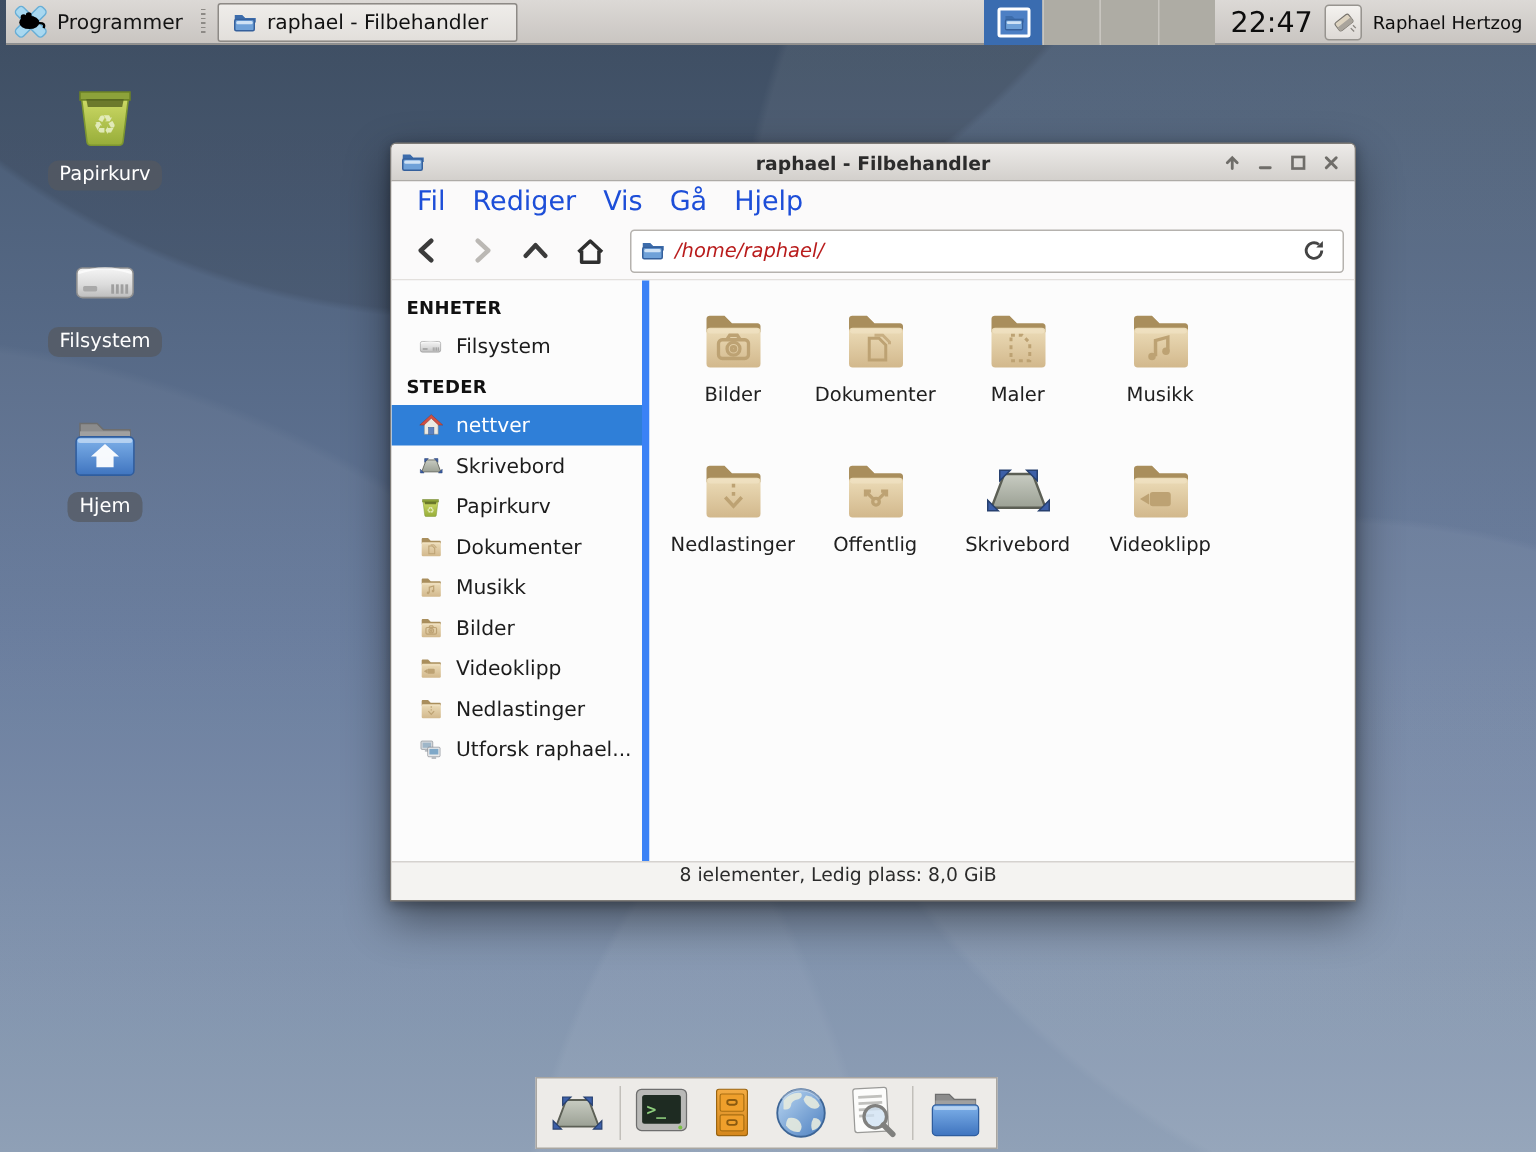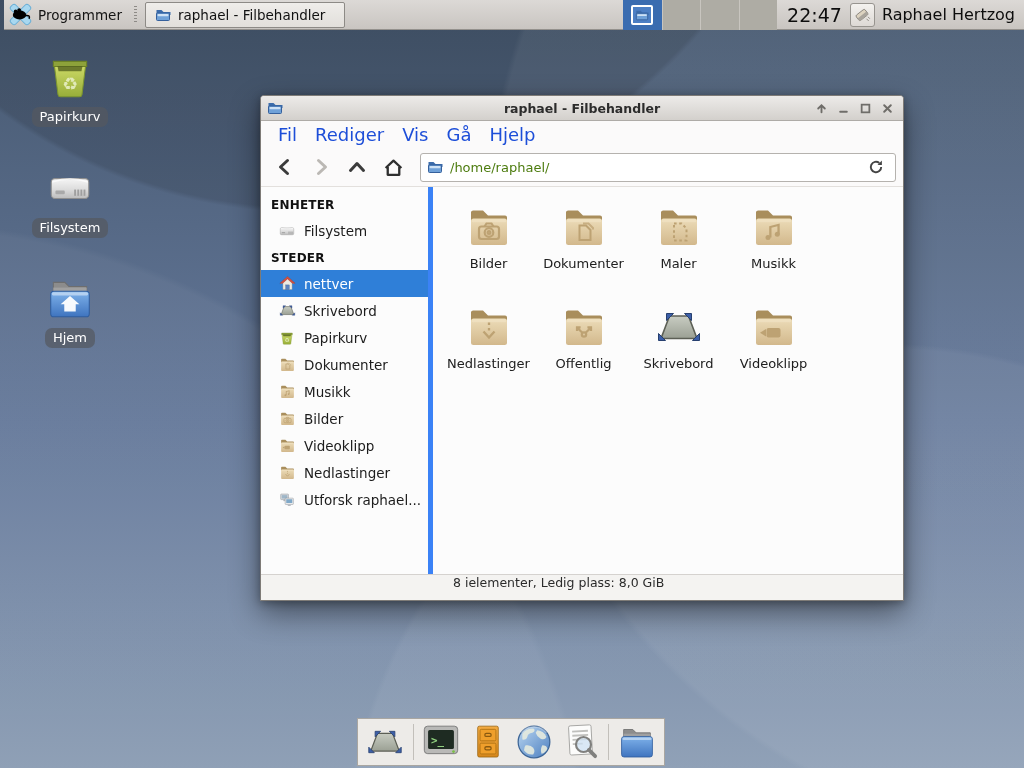--- a/index.html
+++ b/index.html
@@ -42,21 +42,21 @@
   .pager .ws { width:38.5px; height:30px; background:#aeaca4; border-left:1px solid #c8c5bf; position:relative;
     display:flex; align-items:center; justify-content:center; }
   .pager .ws:first-child { border-left:none; }
   .pager .ws.active { background:#3a6cb0; }
   .pager .miniwin { width:22px; height:20px; border:2px solid #fff; border-radius:2px;
     background:#4c7fc4; display:flex; align-items:center; justify-content:center; }
   .clock { font-size:19px; color:#0d0d0d; margin:0 8px 0 10px; }
   .action-btn { width:25px; height:24px; margin-right:7px;
     background:linear-gradient(#f4f2ef,#ddd9d5); border:1px solid #97948f; border-radius:3px;
     display:flex; align-items:center; justify-content:center; }
-  .username { font-size:16px; color:#0d0d0d; margin-right:9px;text-align:center; }
+  .username { font-size:12px; color:#0d0d0d; margin-right:9px;text-align:center; }
 
   
   .desk-icon { position:absolute; width:92px; display:flex; flex-direction:column; align-items:center; gap:5px; }
   .desk-icon .dlabel { background:rgba(84,89,95,0.72); color:#fff; font-size:13px;
     padding:2px 8px 3px; border-radius:7px; white-space:nowrap; }
 
   
   .window {
     position:absolute; left:260px; top:95px; width:644px; height:506px;
     background:#fbfafa; border:1px solid #7e7b77; border-radius:4px 4px 0 0;
@@ -73,21 +73,21 @@
   .win-btn { width:22px; height:20px; display:flex; align-items:center; justify-content:center; }
 
   .menubar { height:27px; flex:0 0 27px; background:#fbfafa; display:flex; align-items:center; padding-left:8px; }
   .menu-item { padding:4px 9px; font-size:18px; color:#1d4ed8; }
 
   .toolbar { height:39px; flex:0 0 39px; background:#fbfafa; display:flex; align-items:center;
     padding:0 7px; gap:2px; border-bottom:1px solid #e3e0dd; }
   .tool-btn { width:34px; height:30px; display:flex; align-items:center; justify-content:center; border-radius:3px; }
   .pathbar { flex:1; height:29px; margin-left:8px; background:#fff; border:1px solid #b5b2ae; border-radius:3px;
     display:flex; align-items:center; padding:0 6px; gap:7px; }
-  .pathbar .ptext { font-size:13px; color:#4d7c0f; flex:1; }
+  .pathbar .ptext { font-size:13px; color:#b91c1c; flex:1;font-style:italic; }
   .refresh-btn { width:26px; height:26px; display:flex; align-items:center; justify-content:center; }
 
   .win-content { flex:1; display:flex; min-height:0; }
   .sidebar { width:172px; flex:0 0 172px; background:#fcfcfc; border-right:5px solid #3b82f6;
     padding-top:4px; overflow:hidden; }
   .side-header { font-weight:bold; font-size:12px; color:#111; padding:7px 10px 5px; letter-spacing:.2px; }
   .side-row { display:flex; align-items:center; gap:8px; height:27px; padding-left:17px;
     font-size:13.5px; color:#1c1c1c; }
   .side-row.selected { background:#2f7fd8; color:#fff; }
   .side-row .sicon { width:18px; height:18px; flex:0 0 18px; display:flex; align-items:center; justify-content:center; }

